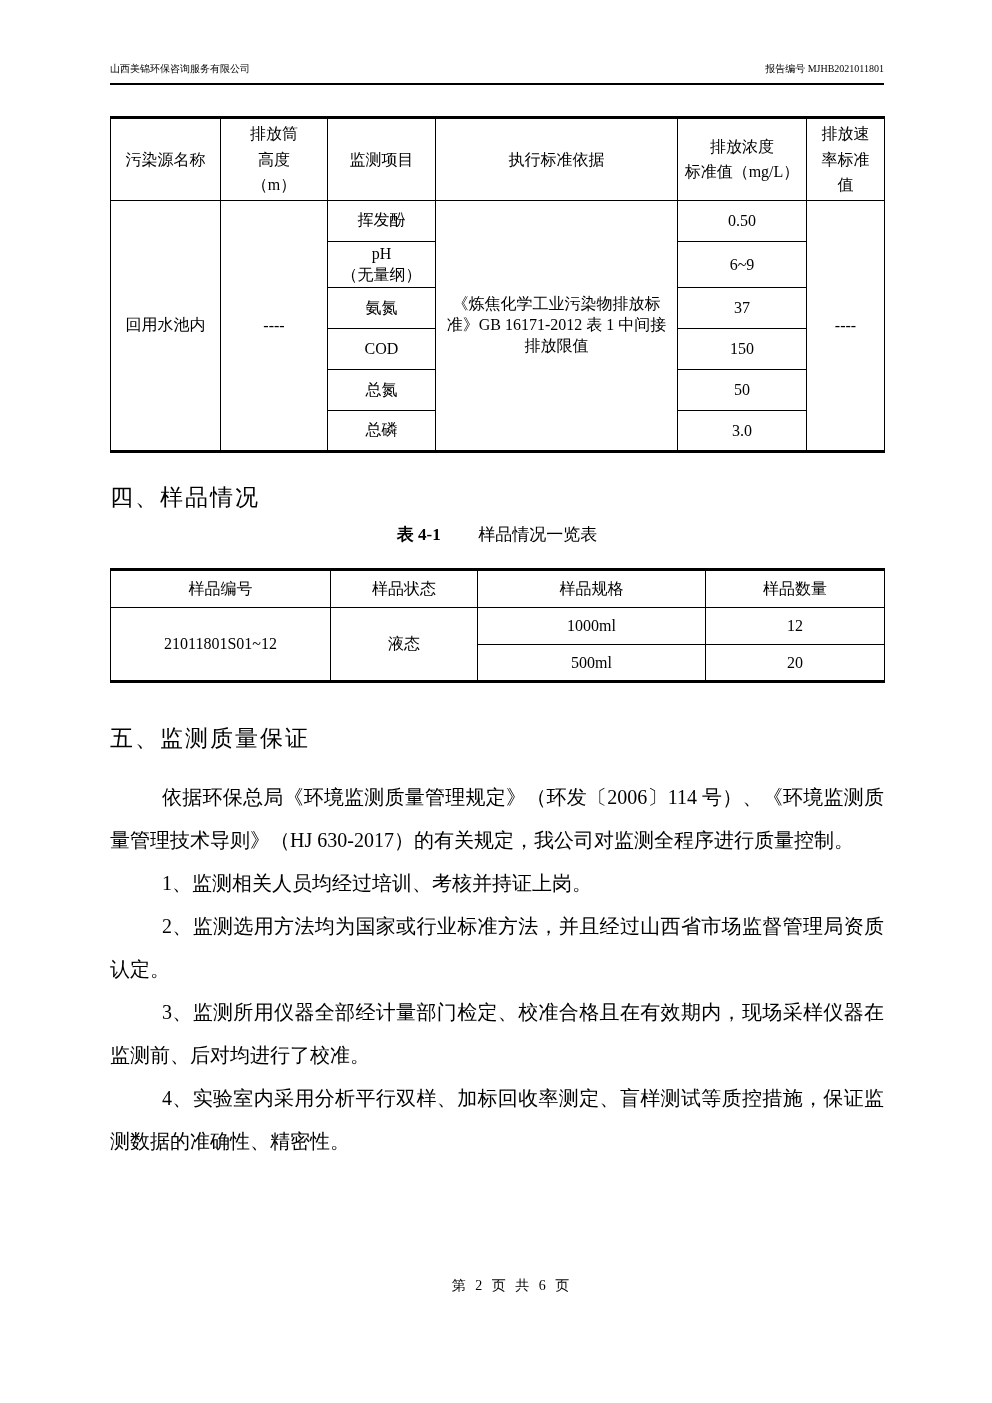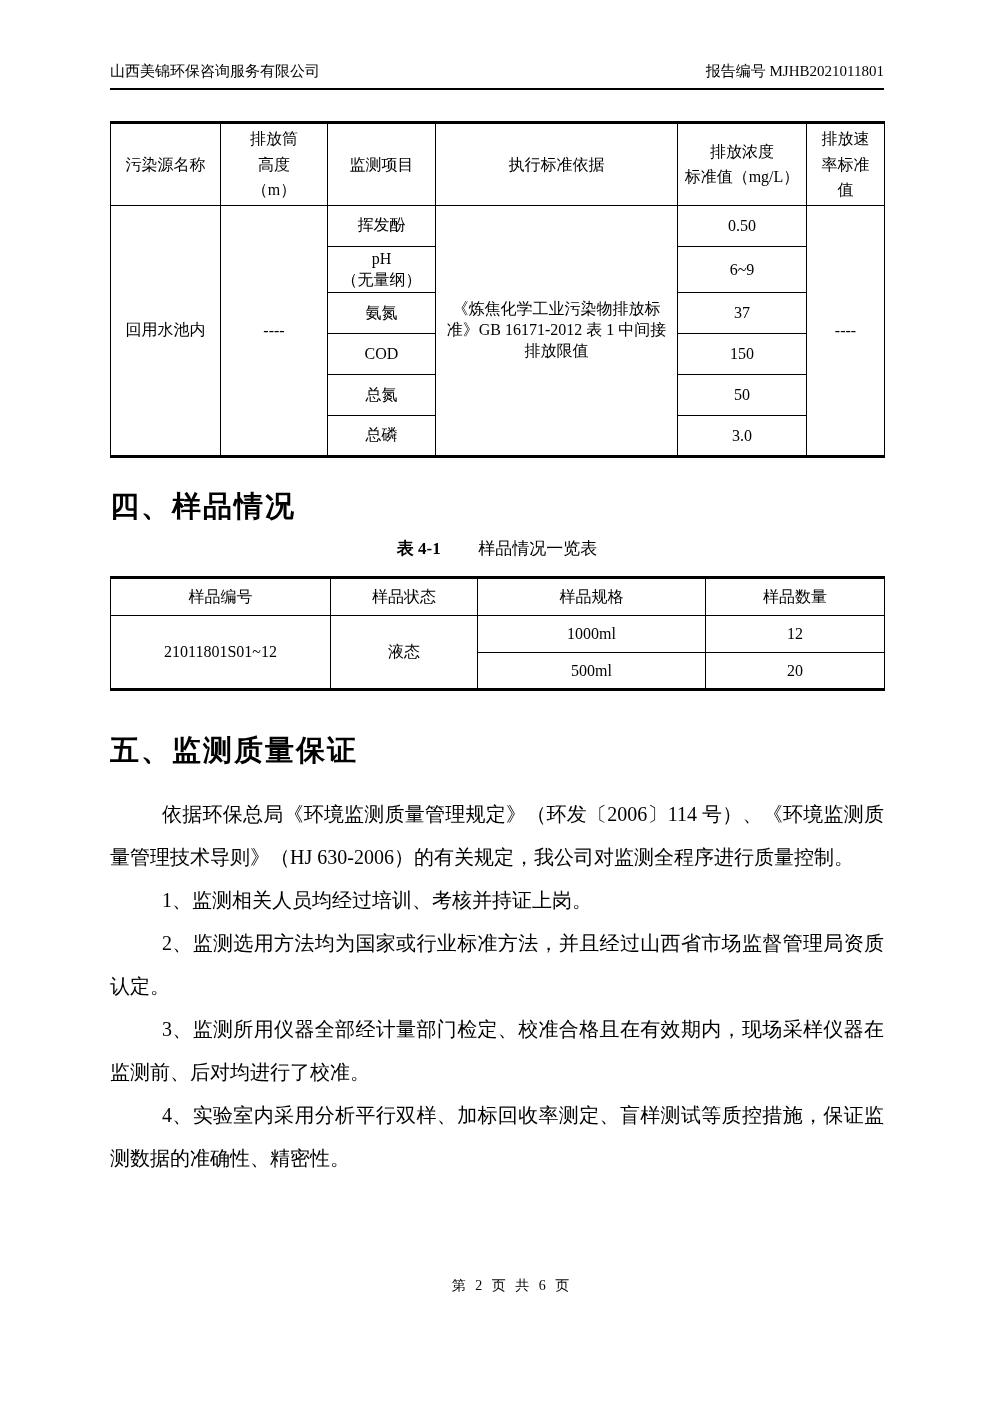--- a/index.html
+++ b/index.html
@@ -17,21 +17,21 @@
   .content { padding: 0 108px 0 110px; }
 
   
   .doc-header {
     display: flex;
     justify-content: space-between;
     align-items: flex-end;
     padding-top: 62px;
     padding-bottom: 7px;
     border-bottom: 2px solid #000;
-    font-size: 15px;
+    font-size: 10px;
   }
 
   
   table {
     border-collapse: collapse;
     table-layout: fixed;
     width: 774px;
     text-align: center;
     border-top: 3px solid #000;
     border-bottom: 3px solid #000;
@@ -42,30 +42,30 @@
     font-size: 16px;
     padding: 2px 4px;
     vertical-align: middle;
   }
   .pre { white-space: pre-line; line-height: 1.3; }
 
   .standards-table { margin-top: 31px; }
   .standards-table thead th { height: 79px; line-height: 1.6; }
   .standards-table tbody td { height: 41px; margin-top: 46px; }
 
-  .sample-table { margin-top: 16px; }
+  .sample-table { margin-top: 22px; }
   .sample-table thead th { height: 38px; }
   .sample-table tbody td { height: 37px; }
 
   
   .section-title {
-    font-size: 29px;
+    font-size: 23px;
     letter-spacing: 2px;
     margin-top: 29px;
-    font-weight: bold;
+    font-weight: normal;
   }
   .h5-title { margin-top: 40px; }
 
   
   .para {
     font-size: 20px;
     line-height: 43px;
     text-align: justify;
     text-indent: 2.6em;
   }
@@ -193,21 +193,21 @@
         <tr>
           <td>500ml</td>
           <td>20</td>
         </tr>
       </tbody>
     </table>
 
     <h2 class="section-title h5-title">五、监测质量保证</h2>
 
     <div class="qa-block">
-      <p class="para">依据环保总局《环境监测质量管理规定》（环发〔2006〕114 号）、《环境监测质量管理技术导则》（HJ 630-2006）的有关规定，我公司对监测全程序进行质量控制。</p>
+      <p class="para">依据环保总局《环境监测质量管理规定》（环发〔2006〕114 号）、《环境监测质量管理技术导则》（HJ 630-2017）的有关规定，我公司对监测全程序进行质量控制。</p>
       <p class="para">1、监测相关人员均经过培训、考核并持证上岗。</p>
       <p class="para">2、监测选用方法均为国家或行业标准方法，并且经过山西省市场监督管理局资质认定。</p>
       <p class="para">3、监测所用仪器全部经计量部门检定、校准合格且在有效期内，现场采样仪器在监测前、后对均进行了校准。</p>
       <p class="para">4、实验室内采用分析平行双样、加标回收率测定、盲样测试等质控措施，保证监测数据的准确性、精密性。</p>
     </div>
 
   </div>
 
   <div class="page-footer">第 2 页 共 6 页</div>
 </div>

